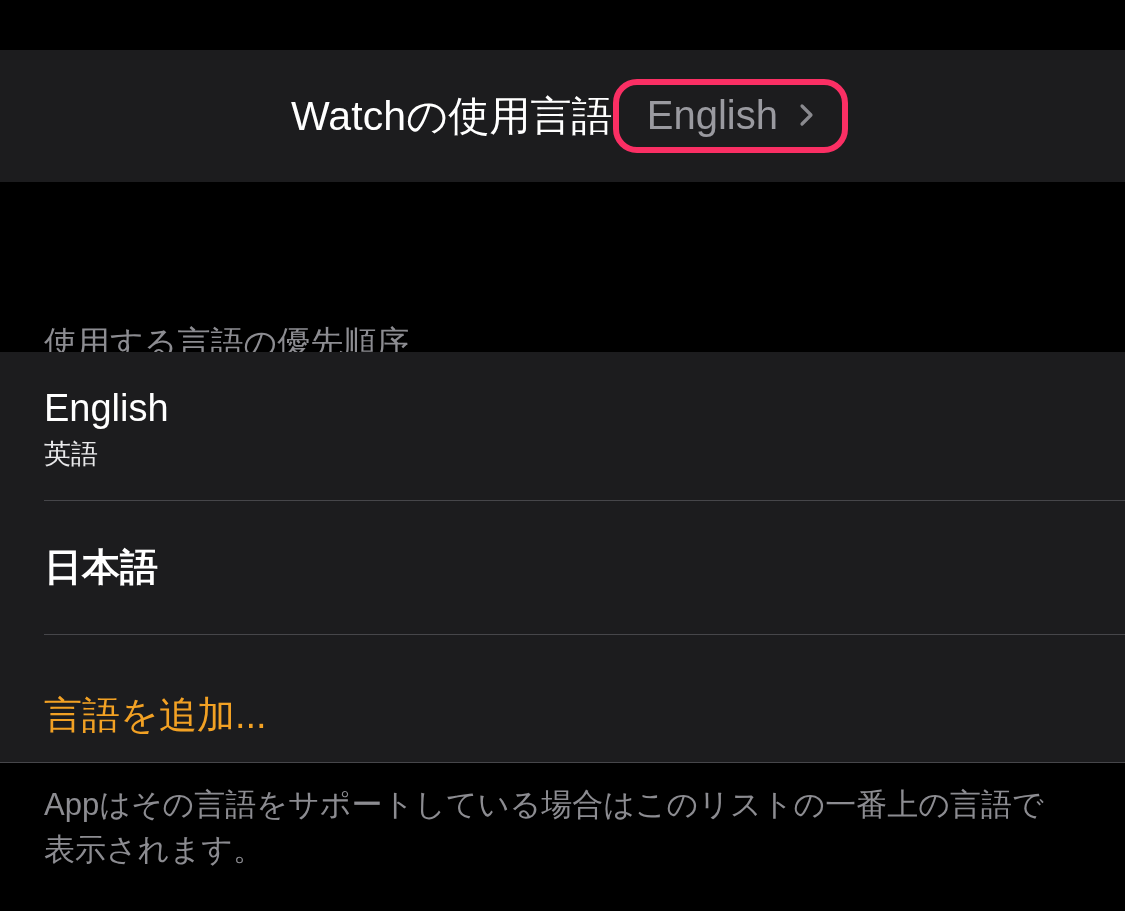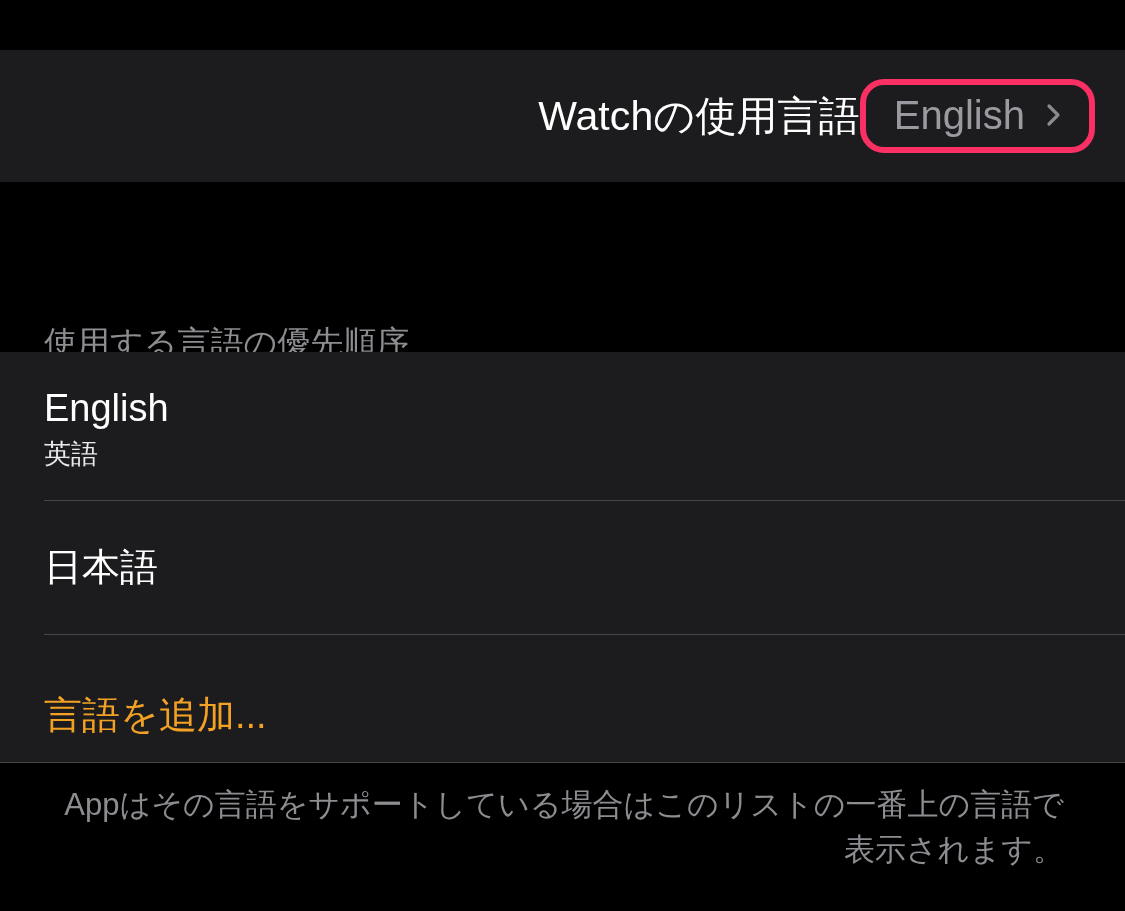--- a/index.html
+++ b/index.html
@@ -34,21 +34,21 @@
 
   
   .header-row {
     position: absolute;
     left: 0; top: 50px;
     width: 1125px;
     height: 132px;
     background: #1C1C1E;
     display: flex;
     align-items: center;
-    justify-content: flex-end;
+    justify-content: center;
     box-sizing: border-box;
     padding: 0 30px 0 44px;
   }
   .header-title {
     font-size: 41px;
     color: #FFFFFF;
     letter-spacing: 0.1px;
     line-height: 1;
     white-space: nowrap;
   }
@@ -111,21 +111,21 @@
 
   .list-row {
     position: relative;
     box-sizing: border-box;
     padding-left: 44px;
     display: flex;
     flex-direction: column;
     justify-content: center;
   }
   .row-english { height: 148px; padding-top: 4px; }
-  .row-japanese { height: 134px; }
+  .row-japanese { height: 134px; font-weight: bold; }
   .row-add { height: 129px; }
 
   .row-title {
     font-size: 38px;
     color: #FFFFFF;
     line-height: 1.18;
     white-space: nowrap;
   }
   .row-subtitle {
     font-size: 27px;
@@ -160,21 +160,20 @@
 
   
   .footer-note {
     position: absolute;
     left: 44px;
     top: 783px;
     width: 1020px;
     font-size: 31px;
     line-height: 1.45;
     color: #8C8C91;
-    text-align: right;
   }
 </style>
 </head>
 <body>
 
 <div id="screen">
 
   <div class="top-strip"></div>
 
   <div class="header-row">

